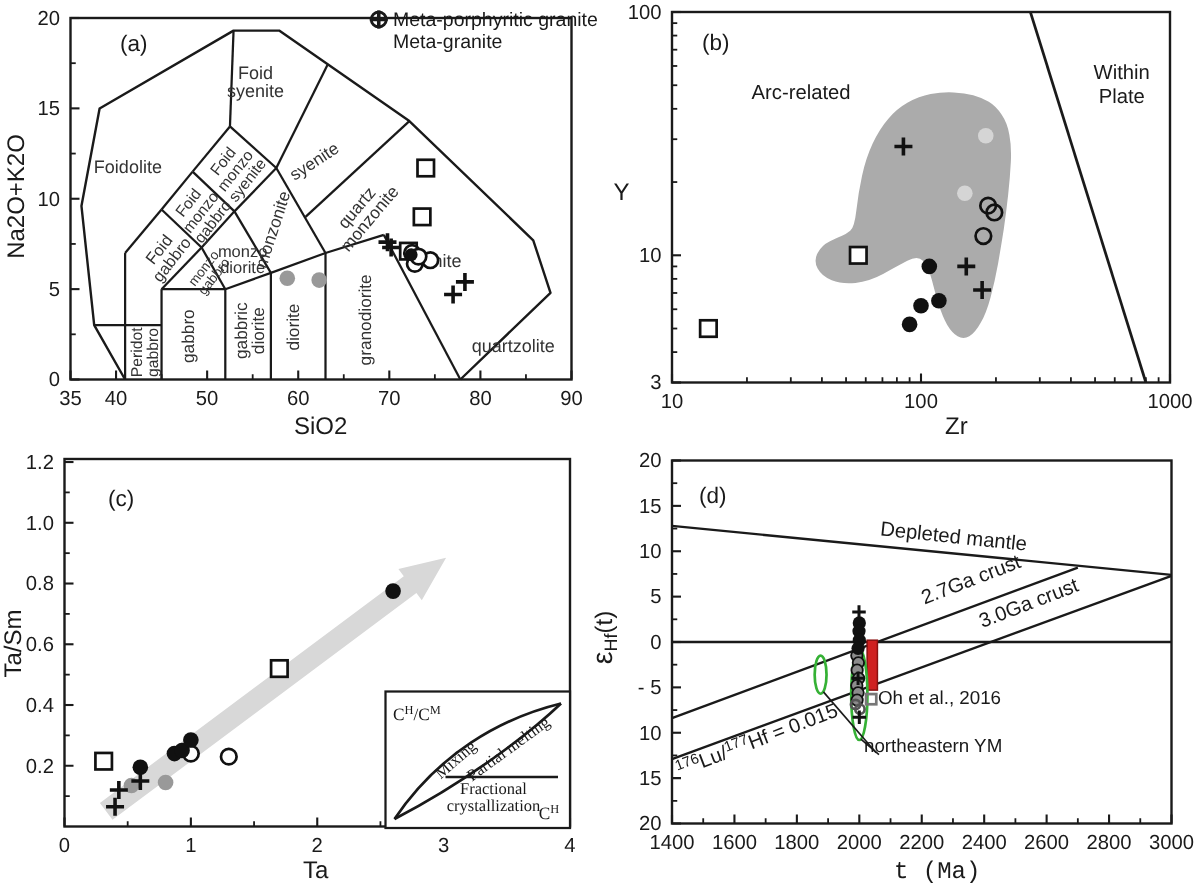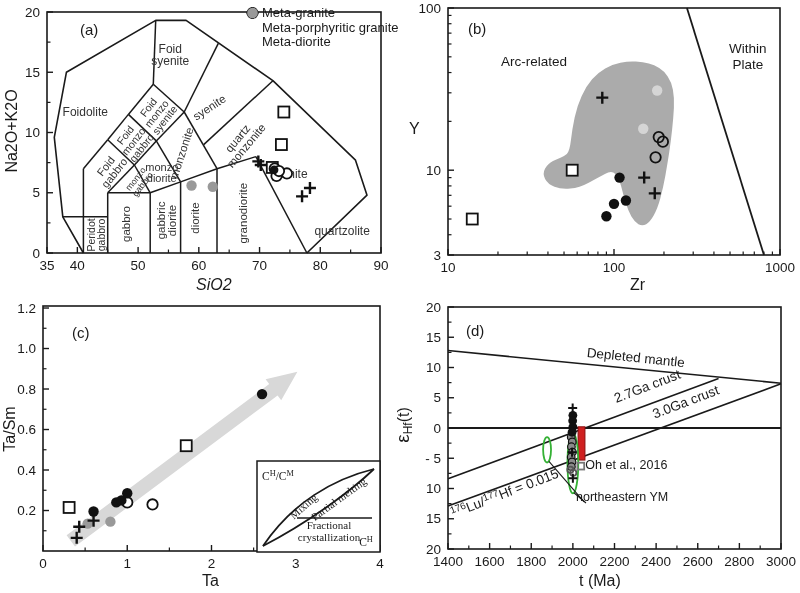--- a/index.html
+++ b/index.html
@@ -344,52 +344,44 @@
         <text x="585.3625" y="469.14" font-size="12.5px" fill="#1a1a1a" text-anchor="start" font-family="'Liberation Sans',sans-serif"><tspan>Oh et al., 2016</tspan></text>
         <text x="575.996875" y="501.205" font-size="12.5px" fill="#1a1a1a" text-anchor="start" font-family="'Liberation Sans',sans-serif"><tspan>northeastern YM</tspan></text>
       </g>
     </svg>
 
   <div class="overlay panel-tag" style="left:80px;top:21px;">(a)</div>
   <div class="overlay panel-tag" style="left:468px;top:20px;">(b)</div>
   <div class="overlay panel-tag" style="left:72px;top:324px;">(c)</div>
   <div class="overlay panel-tag" style="left:466px;top:322px;">(d)</div>
 
-  <div class="overlay axis-title" style="left:196px;top:276px;font-style:italic;">SiO2</div>
+  <div class="overlay axis-title" style="left:196px;top:276px;">SiO2</div>
   <div class="overlay axis-title rot90" style="left:-34px;top:122px;width:92px;text-align:center;">Na2O+K2O</div>
   <div class="overlay axis-title" style="left:630px;top:276px;">Zr</div>
   <div class="overlay axis-title" style="left:409px;top:120px;">Y</div>
   <div class="overlay axis-title" style="left:202px;top:572px;">Ta</div>
   <div class="overlay axis-title rot90" style="left:-20px;top:420px;width:60px;text-align:center;">Ta/Sm</div>
-  <div class="overlay axis-title" style="left:579px;top:572px;">t (Ma)</div>
+  <div class="overlay axis-title" style="left:596px;top:572px;font-family:Liberation Mono, monospace;">t (Ma)</div>
   <div class="overlay axis-title rot90" style="left:368px;top:414px;width:70px;text-align:center;">
     <span class="eps">ε</span><span class="subsc">Hf</span><span>(t)</span>
   </div>
 
   <div class="legend">
     <ul>
-      <li>
-        <span class="licon">
-            <svg width="15" height="14">
-              <path d="M1.5,7 H13.5 M7.5,1 V13" stroke="#1a1a1a" stroke-width="2.4" fill="none"></path>
-            </svg>
-          </span>
-        <span>Meta-granite</span>
-      </li>
       <li>
         <span class="licon">
             <svg width="15" height="14">
               <circle cx="7.5" cy="7" r="5" fill="none" stroke="#1a1a1a" stroke-width="1.9"></circle>
             </svg>
           </span>
         <span>Meta-porphyritic granite</span>
       </li>
       <li>
         <span class="licon">
             <svg width="15" height="14">
-              <circle cx="7.5" cy="7" r="5.3" fill="#999999" stroke="none"></circle>
+              <path d="M1.5,7 H13.5 M7.5,1 V13" stroke="#1a1a1a" stroke-width="2.4" fill="none"></path>
             </svg>
           </span>
-        <span>Meta-diorite</span>
+        <span>Meta-granite</span>
       </li>
     </ul>
   </div>
 </div>
 
 </body></html>

